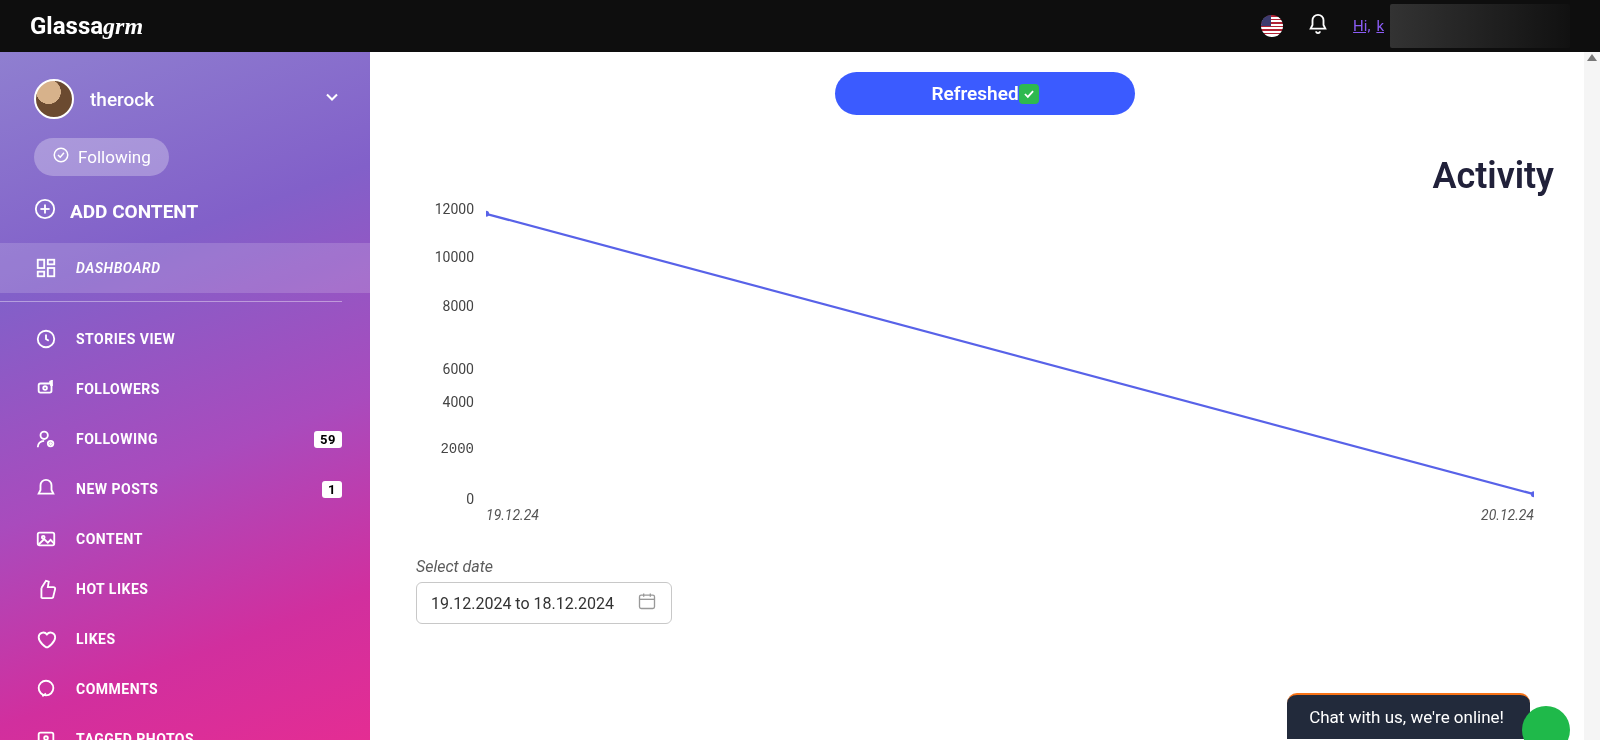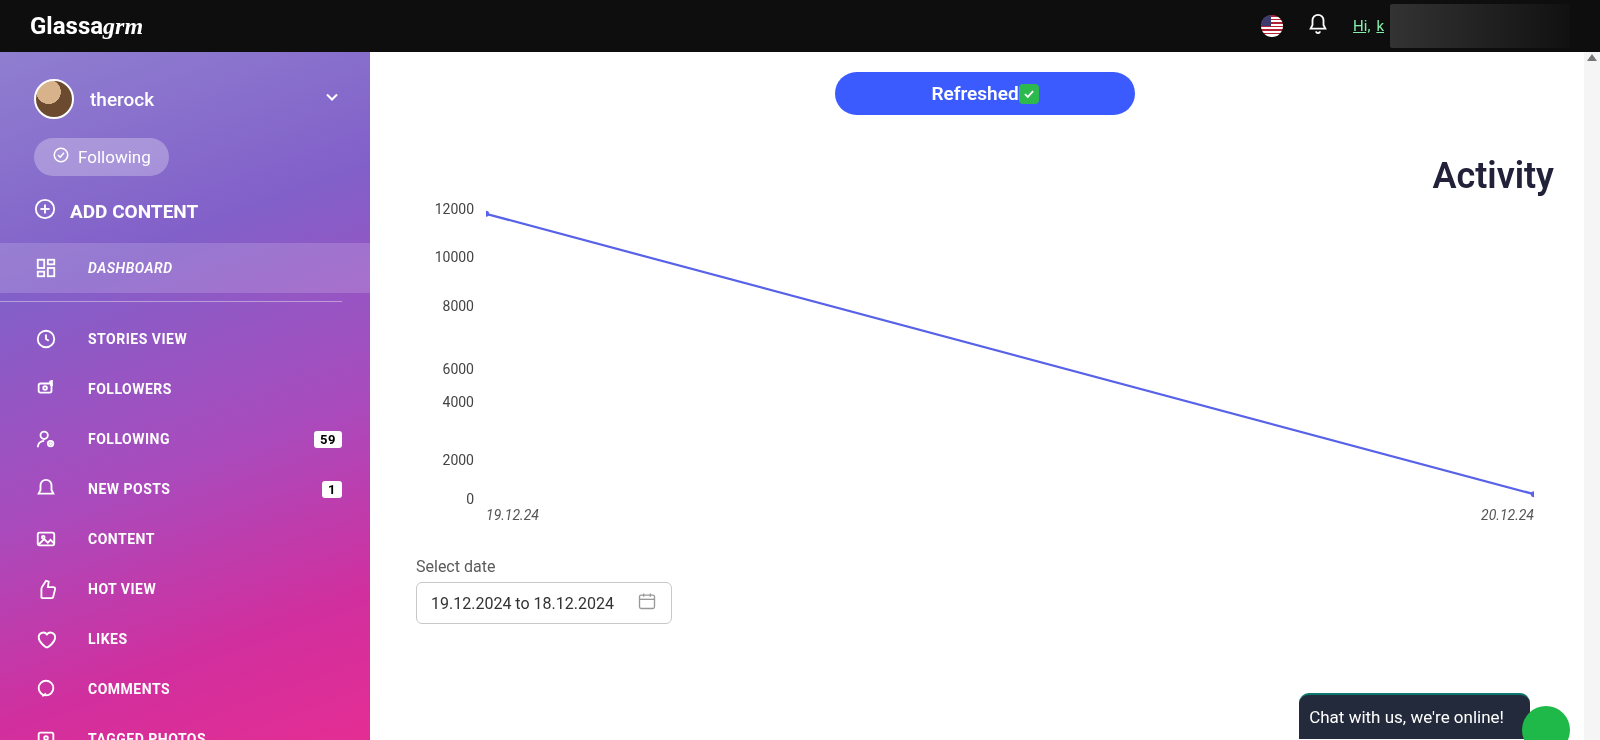--- a/index.html
+++ b/index.html
@@ -40,21 +40,21 @@
       #b22234 32% 40%, #fff 40% 48%, #b22234 48% 56%, #fff 56% 64%,
       #b22234 64% 72%, #fff 72% 80%, #b22234 80% 88%, #fff 88% 100%);
     position: relative;
   }
   .flag::before {
     content:""; position:absolute; left:0; top:0; width:45%; height:50%;
     background:#3c3b6e; border-top-left-radius: 11px;
   }
   .bell { color: #fff; }
   .greeting-wrap {
-    display:flex; align-items:center; gap:6px; color:#86efac; font-size:15px;text-decoration:underline;
+    display:flex; align-items:center; gap:6px; color:#8b5cf6; font-size:15px;text-decoration:underline;
   }
   .greeting-blur {
     width: 180px; height: 44px;
     background: linear-gradient(90deg, #333, #111);
     border-radius: 2px;
   }
 
   
   .container {
     display: flex;
@@ -90,21 +90,21 @@
     font-size:17px;
   }
 
   .add-account {
     display:flex; align-items:center; gap:14px;
     padding: 22px 34px 18px;
     font-size:19px; font-weight:700;
   }
 
   .sbitem {
-    display:flex; align-items:center; gap:30px;
+    display:flex; align-items:center; gap:18px;
     padding: 14px 28px 14px 34px;
     font-size:14px; font-weight:700; letter-spacing:0.5px;
     cursor:pointer;
   }
   .sbitem.active {
     background: rgba(255,255,255,0.16);
     font-style: italic; font-weight:600;
   }
   .sbitem .label { flex:1; }
   .badge {
@@ -156,21 +156,21 @@
   }
   .plot {
     position:absolute; left:70px; right:20px; top:0; bottom:30px;
   }
   .xaxis {
     position:absolute; left:70px; right:20px; bottom:0; height:22px;
     display:flex; justify-content:space-between;
     font-size:14px; color:#555;font-style:italic;
   }
 
-  .date-label { margin: 28px 0 6px 0; color:#5b5b5b; font-size:16px; }
+  .date-label { margin: 28px 0 6px 0; color:#5b5b5b; font-size:16px;font-style:italic; }
   .date-input {
     display:flex; align-items:center; justify-content:space-between;
     width: 256px; height:42px;
     border:1px solid #c8c8c8; border-radius:6px;
     padding: 0 14px;
     font-size:16px; color:#333;
     background:#fff;
   }
 
   .scrollbar-track {
@@ -183,24 +183,24 @@
     border-bottom:7px solid #777;
   }
 
   
   .chat-widget {
     position:absolute; right:30px; bottom:0;
     display:flex; align-items:center;
   }
   .chat-bar {
     background:#222a3b; color:#fff; font-size:17px;
-    padding: 12px 26px 12px 10px;
+    padding: 12px 26px 12px 22px;
     border-top-left-radius: 10px;
     border-top-right-radius: 10px;
-    border-top: 2px solid #0f766e;
+    border-top: 2px solid #f97316;
   }
   .chat-bubble {
     width:48px; height:48px; border-radius:50%;
     background:#1fb94a; margin-left:-8px;
     transform: translateY(14px);
   }
 </style>
 </head>
 <body>
 
@@ -329,21 +329,21 @@
       <span class="label">CONTENT</span>
     </div>
 
     <div class="sbitem">
       <span class="sbicon">
         <svg width="22" height="22" viewBox="0 0 24 24" fill="none" stroke="#fff" stroke-width="2">
             <path d="M7 22V11"></path>
             <path d="M7 11l5-8 3 1-1 6h6a2 2 0 0 1 2 2l-2 8a2 2 0 0 1-2 2H7"></path>
           </svg>
       </span>
-      <span class="label">HOT VIEW</span>
+      <span class="label">HOT LIKES</span>
     </div>
 
     <div class="sbitem">
       <span class="sbicon">
         <svg width="22" height="22" viewBox="0 0 24 24" fill="none" stroke="#fff" stroke-width="2">
             <path d="M12 21s-8-5-8-11a5 5 0 0 1 9-3 5 5 0 0 1 9 3c0 6-8 11-8 11z"></path>
           </svg>
       </span>
       <span class="label">LIKES</span>
     </div>
@@ -383,21 +383,21 @@
     <div class="activity-section">
       <div class="activity-title">Activity</div>
 
       <div class="chart-area">
         <div class="yaxis" id="yaxis">
             <div class="ytick" style="top: 0px;">12000</div>
             <div class="ytick" style="top: 48.3333px;">10000</div>
             <div class="ytick" style="top: 96.6667px;">8000</div>
             <div class="ytick" style="top: 160px;">6000</div>
             <div class="ytick" style="top: 193.333px;">4000</div>
-            <div class="ytick" style="top: 251px;">2000</div>
+            <div class="ytick" style="top: 240px; font-family: Liberation Mono, monospace;">2000</div>
             <div class="ytick" style="top: 290px;">0</div>
           </div>
         <div class="plot">
           <svg id="plot-svg" width="100%" height="100%" viewBox="0 0 1000 290" preserveAspectRatio="none">
               <path d="M 0 4.833333333333333 L 1000 285.16666666666663" stroke="#5862e8" stroke-width="2.2" fill="none" vector-effect="non-scaling-stroke"></path>
               <circle cx="0" cy="4.833333333333333" r="3" fill="#5862e8"></circle>
               <circle cx="1000" cy="285.16666666666663" r="3" fill="#5862e8"></circle>
             </svg>
         </div>
         <div class="xaxis" id="xaxis">

